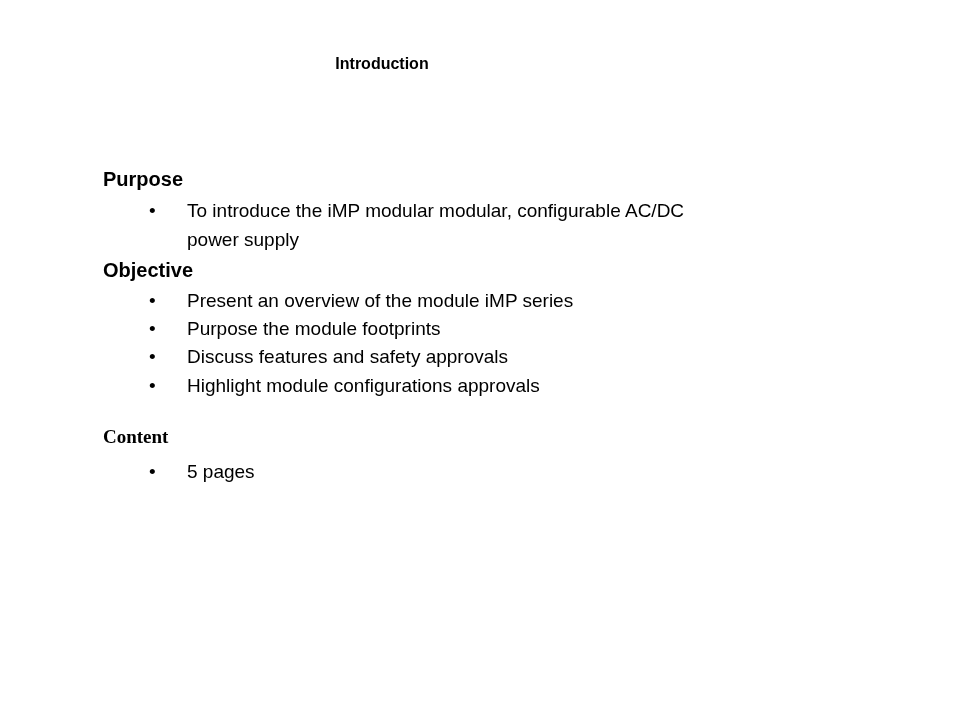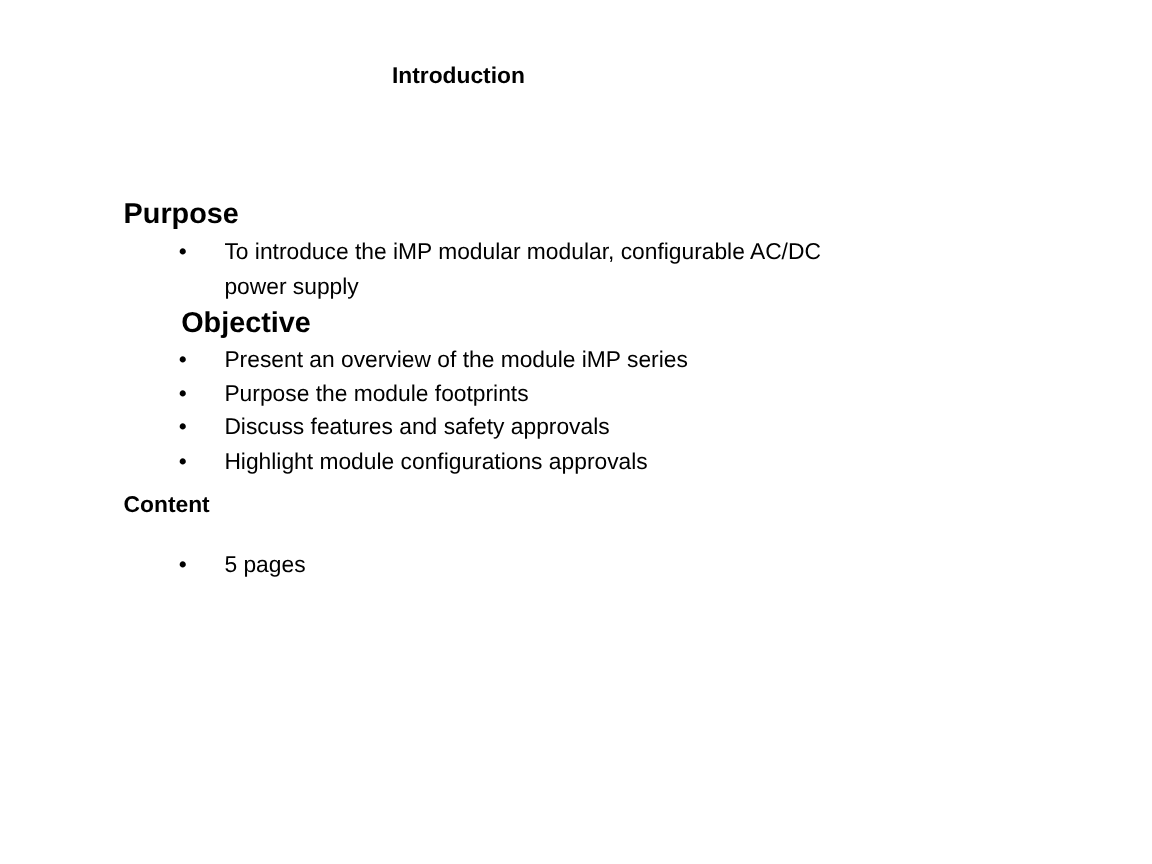--- a/index.html
+++ b/index.html
@@ -1,54 +1,54 @@
 <!DOCTYPE html>
 <html><head>
 <meta charset="utf-8">
 <style>
   html, body { margin: 0; padding: 0; background: #ffffff; }
   body { width: 960px; height: 720px; position: relative; overflow: hidden;
          font-family: "Liberation Sans", sans-serif; color: #000000; }
   .title { position: absolute; left: 0; width: 764px; top: 49px; text-align: center;
-           font-weight: bold; font-size: 19px; line-height: 30px; }
-  .section-head { position: absolute; left: 103px; font-weight: bold; font-size: 24px; line-height: 28px; }
+           font-weight: bold; font-size: 16px; line-height: 30px; }
+  .section-head { position: absolute; left: 103px; font-weight: bold; font-size: 20px; line-height: 28px; }
   .section-head.small { font-size: 19px; line-height: 24px; }
   .bullet { position: absolute; left: 149px; font-size: 19px; line-height: 24px; }
   .bullet .dot { position: absolute; left: 0; top: 0; }
   .bullet .txt { position: absolute; left: 38px; top: 0; white-space: nowrap; }
 </style>
 </head>
 <body>
 
 <div>
   <div class="title">Introduction</div>
 
   <div class="section-head" style="top:165px;">Purpose</div>
   <div class="bullet" style="top:199px;">
     <span class="dot">•</span>
     <span class="txt">To introduce the iMP modular modular, configurable AC/DC</span>
     <span class="txt" style="top:29px;text-align:right;">power supply</span>
   </div>
 
-  <div class="section-head" style="top:256px;margin-left:48px;">Objective</div>
+  <div class="section-head" style="top:256px;">Objective</div>
   <div class="bullet" style="top:289px;">
     <span class="dot">•</span>
     <span class="txt">Present an overview of the module iMP series</span>
   </div>
   <div class="bullet" style="top:317px;">
     <span class="dot">•</span>
     <span class="txt">Purpose the module footprints</span>
   </div>
   <div class="bullet" style="top:345px;">
     <span class="dot">•</span>
     <span class="txt">Discuss features and safety approvals</span>
   </div>
   <div class="bullet" style="top:374px;">
     <span class="dot">•</span>
     <span class="txt">Highlight module configurations approvals</span>
   </div>
 
-  <div class="section-head small" style="top:410px;">Content</div>
+  <div class="section-head small" style="top:425px;font-family:Liberation Serif, serif;">Content</div>
   <div class="bullet" style="top:460px;">
     <span class="dot">•</span>
     <span class="txt">5 pages</span>
   </div>
 </div>
 
 </body></html>

